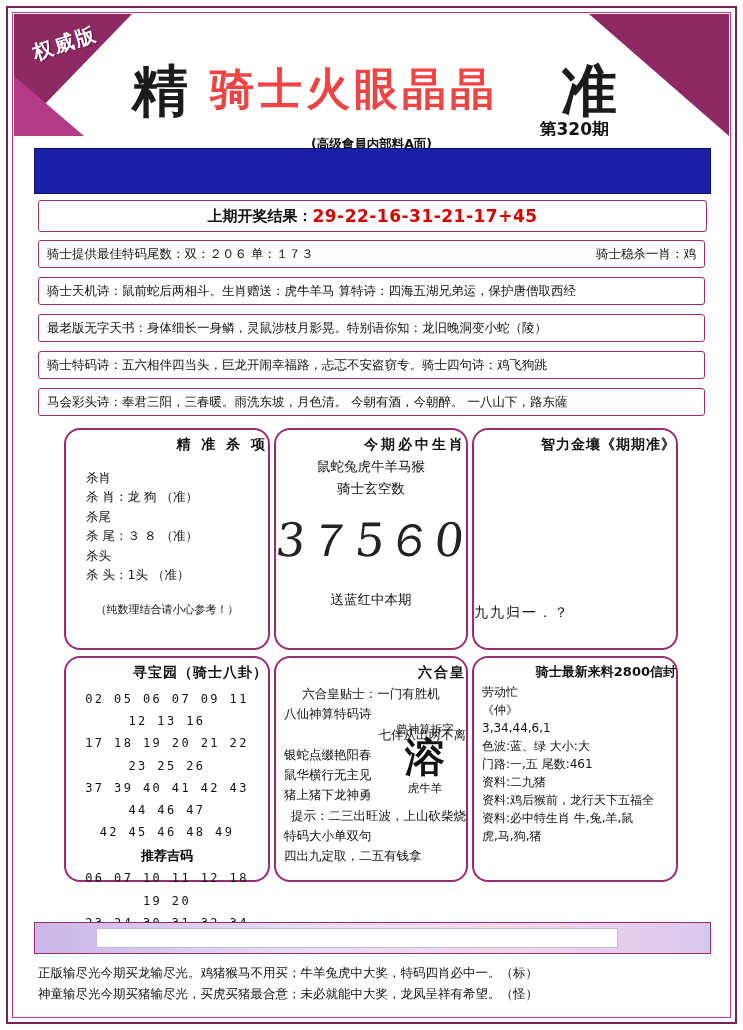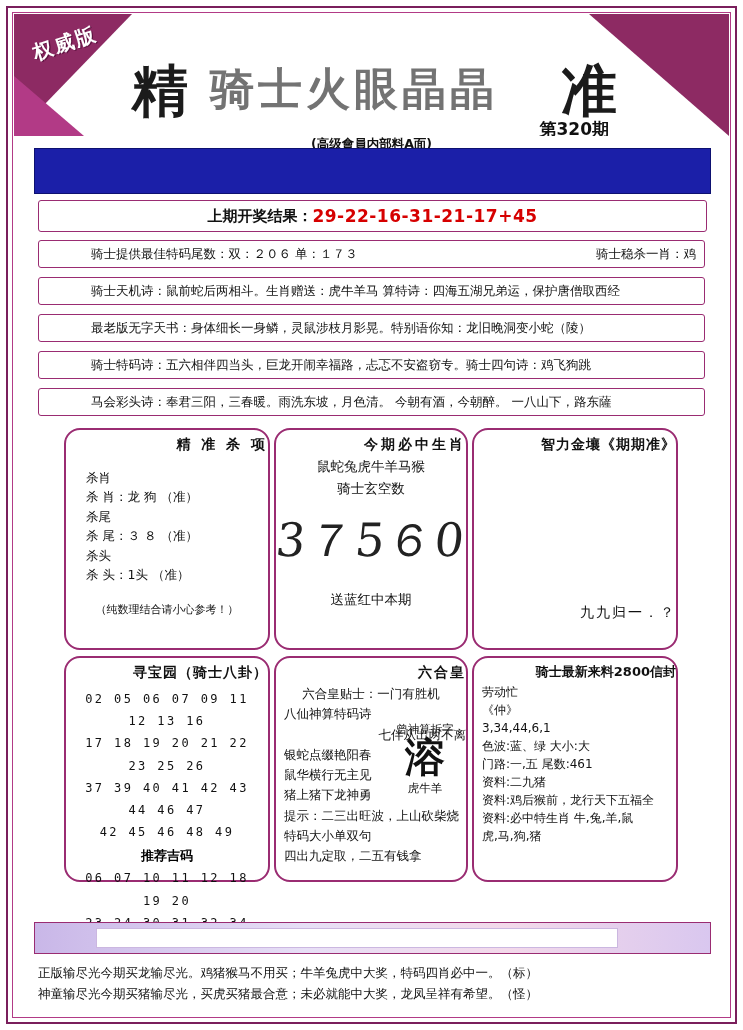--- a/index.html
+++ b/index.html
@@ -48,21 +48,21 @@
     text-shadow:1px 1px 0 #5d1240;
   }
   .mh-jing{
     position:absolute;left:118px;top:40px;
     font-size:56px;font-weight:bold;color:#1b1b1b;
     font-family:"DejaVu Serif","Liberation Serif",serif;
     letter-spacing:0;
   }
   .mh-title{
     position:absolute;left:196px;top:46px;
-    font-size:44px;font-weight:bold;color:#737373;letter-spacing:4px;
+    font-size:44px;font-weight:bold;color:#ef4444;letter-spacing:4px;
     font-family:"DejaVu Serif","Liberation Serif",serif;
   }
   .mh-zhun{
     position:absolute;right:112px;top:40px;
     font-size:56px;font-weight:bold;color:#1b1b1b;
     font-family:"DejaVu Serif","Liberation Serif",serif;
   }
   .mh-issue{
     position:absolute;right:120px;top:104px;
     font-size:17px;font-weight:bold;color:#111;
@@ -84,21 +84,21 @@
   }
   .result-label{color:#111;font-size:15px;font-weight:bold;}
   .result-nums{color:#d60000;font-size:17px;font-weight:bold;letter-spacing:0.5px;}
   
   .row{
     position:absolute;left:38px;width:667px;height:28px;
     border:1px solid #9a2c72;background:#fff;border-radius:3px;
     display:flex;align-items:center;box-sizing:border-box;
     font-size:12.5px;color:#111;
   }
-  .row .seg{padding:0 8px;white-space:nowrap;margin-left:44px;}
+  .row .seg{padding:0 8px;white-space:nowrap;}
   .row.two{justify-content:space-between;}
   
   .panel{
     position:absolute;border:2px solid #9a2c72;border-radius:16px;
     background:#fff;box-sizing:border-box;
   }
   .p-title{
     text-align:right;font-size:14px;font-weight:bold;color:#111;
     letter-spacing:3px;margin-top:6px;
   }
@@ -118,21 +118,21 @@
     font-family:"DejaVu Sans Mono","Liberation Mono",monospace;
   }
   .sub-title{text-align:center;font-size:13px;font-weight:bold;margin:4px 0 2px;}
   .liuhe-lines{font-size:12.5px;text-align:center;line-height:1.62;color:#111;}
   .rong-char{
     font-size:40px;font-weight:bold;color:#111;text-align:center;line-height:1;
     font-family:"DejaVu Serif","Liberation Serif",serif;
   }
   .rong-label{font-size:11.5px;text-align:center;color:#111;}
   .right-list{font-size:12px;color:#111;line-height:1.5;padding:2px 8px;}
-  .nine-line{text-align:right;font-size:14px;color:#111;margin-top:18px;letter-spacing:2px;}
+  .nine-line{text-align:left;font-size:14px;color:#111;margin-top:18px;letter-spacing:2px;}
   
   .gradbar{
     position:absolute;left:34px;top:922px;width:675px;height:30px;
     background:linear-gradient(90deg,#c9b7e8 0%,#e7dff6 40%,#f3d9ea 70%,#d9c7ef 100%);
     border:1px solid #9a2c72;
   }
   .gradbar-inner{
     position:absolute;left:96px;top:928px;width:520px;height:18px;
     background:#ffffff;border:1px solid #cbb7e0;
   }
@@ -228,21 +228,21 @@
   <div class="panel" style="left:274px;top:656px;width:194px;height:226px;">
     <div class="p-title" style="letter-spacing:2px;">六合皇</div>
     <div style="position:relative;">
       <div class="liuhe-lines" style="margin-top:2px;">
         <div>六合皇贴士：一门有胜机</div>
         <div style="text-align:left;padding-left:8px;">八仙神算特码诗</div>
         <div style="text-align:right;padding-left:8px;">七伴从出两不离</div>
         <div style="text-align:left;padding-left:8px;">银蛇点缀艳阳春</div>
         <div style="text-align:left;padding-left:8px;">鼠华横行无主见</div>
         <div style="text-align:left;padding-left:8px;">猪上猪下龙神勇</div>
-        <div style="text-align:left;padding-left:8px;">提示：二三出旺波，上山砍柴烧</div>
+        <div style="text-align:right;padding-left:8px;">提示：二三出旺波，上山砍柴烧</div>
         <div style="text-align:left;padding-left:8px;">特码大小单双句</div>
         <div style="text-align:left;padding-left:8px;">四出九定取，二五有钱拿</div>
       </div>
       <div style="position:absolute;right:4px;top:38px;width:74px;">
         <div class="rong-label">曾神算拆字</div>
         <div class="rong-char">溶</div>
         <div class="rong-label" style="margin-top:4px;">虎牛羊</div>
       </div>
     </div>
   </div>

